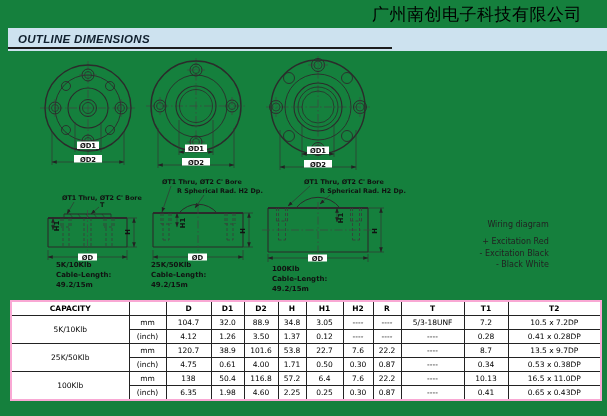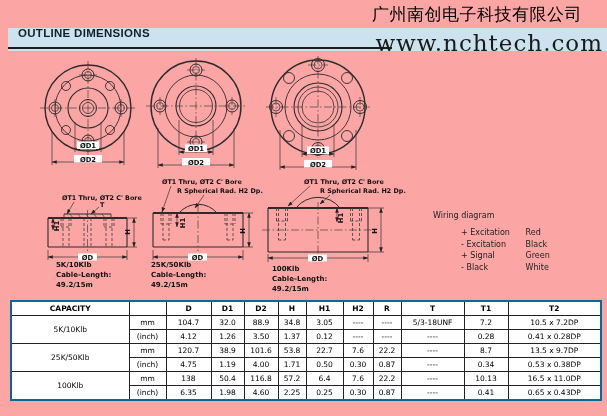--- a/index.html
+++ b/index.html
@@ -1,61 +1,60 @@
 <!DOCTYPE html>
 <html><head>
 <meta charset="utf-8">
 <style>
   html,body{margin:0;padding:0;background:#fff;}
-  #page{position:relative;width:607px;height:416px;background:#fca5a5;overflow:hidden;
+  #page{position:relative;width:607px;height:416px;background:#15803d;overflow:hidden;
         font-family:"DejaVu Sans",sans-serif;color:#111;}
 
   .company{position:absolute;top:3px;left:360px;width:222px;text-align:right;
            font-family:"Liberation Serif",serif;font-size:17px;letter-spacing:.5px;color:#000;white-space:nowrap;}
   .website{position:absolute;top:30px;left:370px;width:233px;text-align:right;
            font-family:"DejaVu Serif",serif;font-size:23px;letter-spacing:1px;color:#1a1a1a;z-index:5;white-space:nowrap;}
   .titlebar{position:absolute;left:8px;top:28px;width:599px;height:23px;background:#cde2ef;z-index:1;}
   .title-rule{position:absolute;left:8px;top:47px;width:384px;height:2px;background:#1c1c1c;z-index:3;}
-  .pagetitle{position:absolute;left:18px;top:27px;z-index:4;
+  .pagetitle{position:absolute;left:18px;top:33px;z-index:4;
              font-family:"Liberation Sans",sans-serif;font-weight:bold;font-size:11.5px;
-             letter-spacing:.3px;color:#10202e;}
+             letter-spacing:.3px;color:#10202e;font-style:italic;}
 
   svg.drawing{position:absolute;left:0;top:0;z-index:2;}
   .ln{stroke:#2b2b2b;fill:none;}
   .cl{stroke:#444;stroke-width:.7;stroke-dasharray:8 2.5 1.5 2.5;fill:none;}
   .hid{stroke:#3a3a3a;stroke-width:.8;stroke-dasharray:3 2;fill:none;}
   .dim{stroke:#333;stroke-width:.7;fill:none;}
   .dtxt{font:bold 6.8px "DejaVu Sans",sans-serif;fill:#111;}
   .cap{font:bold 7px "DejaVu Sans",sans-serif;fill:#111;}
   .co{font:bold 6.4px "DejaVu Sans",sans-serif;fill:#111;}
 
-  .wiring{position:absolute;left:433px;top:211px;z-index:4;font-size:8px;color:#222;}
+  .wiring{position:absolute;left:433px;top:220px;z-index:4;font-size:8px;color:#222;text-align:right;}
   .wiring .wtitle{margin-bottom:7px;}
   .wiring .wrow{line-height:11.5px;white-space:nowrap;}
   .wiring .wl{display:inline-block;width:62px;margin-left:28px;}
 
   table.dims{position:absolute;left:10px;top:300px;z-index:4;width:590px;
              border-collapse:collapse;table-layout:fixed;
              font-size:7.5px;font-family:"DejaVu Sans",sans-serif;color:#000;
-             border:2px solid #0369a1;background:#fff;}
+             border:2px solid #f9a8d4;background:#fff;}
   table.dims th,table.dims td{border:1px solid #222;text-align:center;padding:0;height:13px;
              overflow:hidden;white-space:nowrap;}
   table.dims th{font-weight:bold;}
   table.dims tr.grp td{border-top:1.6px solid #111;}
 </style>
 </head>
 <body>
 
 <div id="page">
 
   <div class="company">广州南创电子科技有限公司</div>
   <div class="titlebar"></div>
   <div class="title-rule"></div>
   <div class="pagetitle">OUTLINE DIMENSIONS</div>
-  <div class="website">www.nchtech.com</div>
 
   <svg class="drawing" width="607" height="416" viewBox="0 0 607 416">
     <defs>
       <marker id="mE" viewBox="0 0 10 10" refX="9" refY="5" markerWidth="7.5" markerHeight="7.5" orient="auto-start-reverse">
         <path d="M0,1.5 L9.5,5 L0,8.5 z" fill="#222"></path>
       </marker>
     </defs>
 
     <g>
       <line class="cl" x1="40" y1="108" x2="136" y2="108"></line>
@@ -300,24 +299,20 @@
 
   <div class="wiring">
     <div class="wtitle">Wiring diagram</div>
     <div class="wrow">
       <span class="wl">+ Excitation</span>
       <span>Red</span>
     </div>
     <div class="wrow">
       <span class="wl">- Excitation</span>
       <span>Black</span>
-    </div>
-    <div class="wrow">
-      <span class="wl">+ Signal</span>
-      <span>Green</span>
     </div>
     <div class="wrow">
       <span class="wl">- Black</span>
       <span>White</span>
     </div>
   </div>
 
   <table class="dims">
     <colgroup>
       <col style="width:118px">
@@ -385,21 +380,21 @@
       <td>22.7</td>
       <td>7.6</td>
       <td>22.2</td>
       <td>----</td>
       <td>8.7</td>
       <td>13.5 x 9.7DP</td>
     </tr>
     <tr>
       <td>(inch)</td>
       <td>4.75</td>
-      <td>1.19</td>
+      <td>0.61</td>
       <td>4.00</td>
       <td>1.71</td>
       <td>0.50</td>
       <td>0.30</td>
       <td>0.87</td>
       <td>----</td>
       <td>0.34</td>
       <td>0.53 x 0.38DP</td>
     </tr>
     <tr class="grp">

